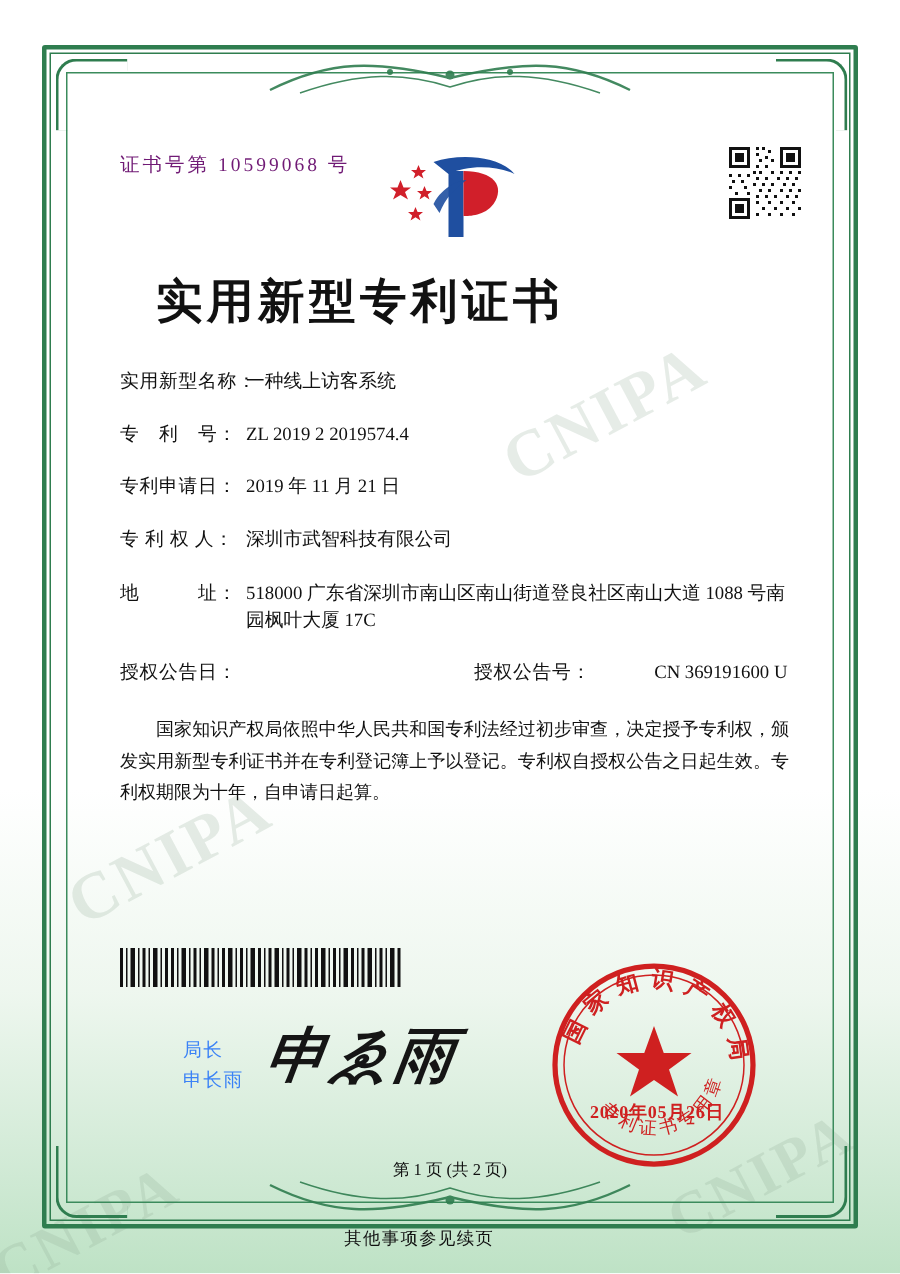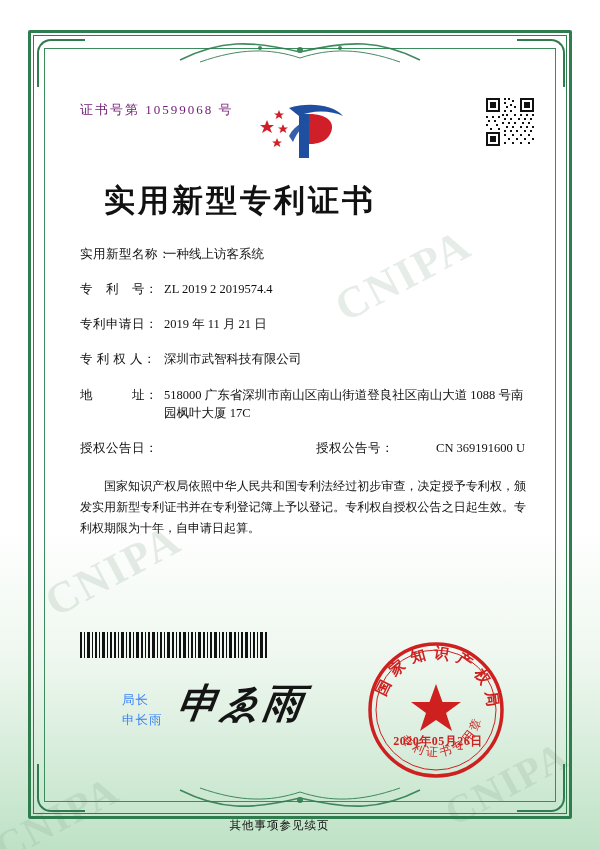--- a/index.html
+++ b/index.html
@@ -483,15 +483,16 @@
     </defs>
     <text font-family="'Liberation Serif', serif" font-size="15" fill="#cf2020" letter-spacing="7" font-weight="bold">
       <textPath href="#sealArcTop" startOffset="8%">国家知识产权局</textPath>
     </text>
     <text font-family="'Liberation Serif', serif" font-size="12" fill="#cf2020" letter-spacing="3">
       <textPath href="#sealArcBottom" startOffset="22%">专利证书专用章</textPath>
     </text>
   </svg>
   <div class="seal-date">2020年05月26日</div>
 
+  <div class="page-no">第 1 页 (共 2 页)</div>
   <div class="footer-note">其他事项参见续页</div>
 
 </div>
 
 </body></html>

